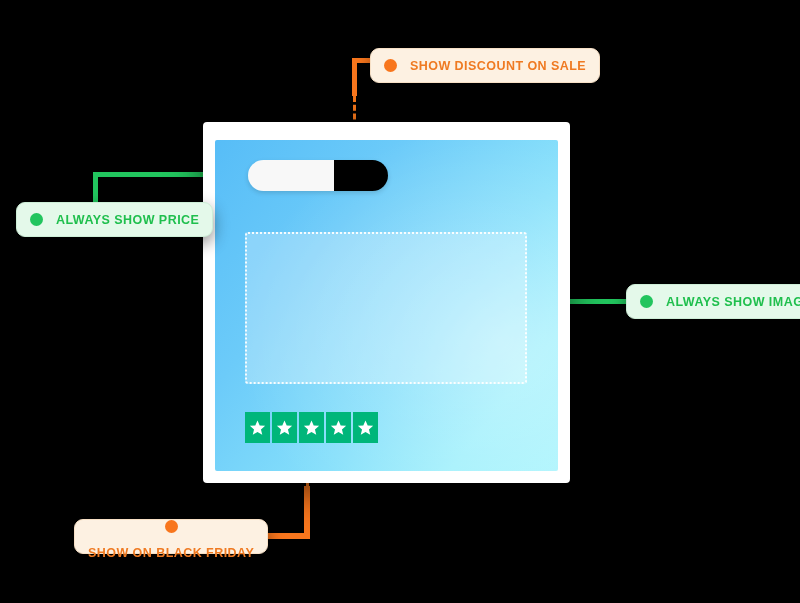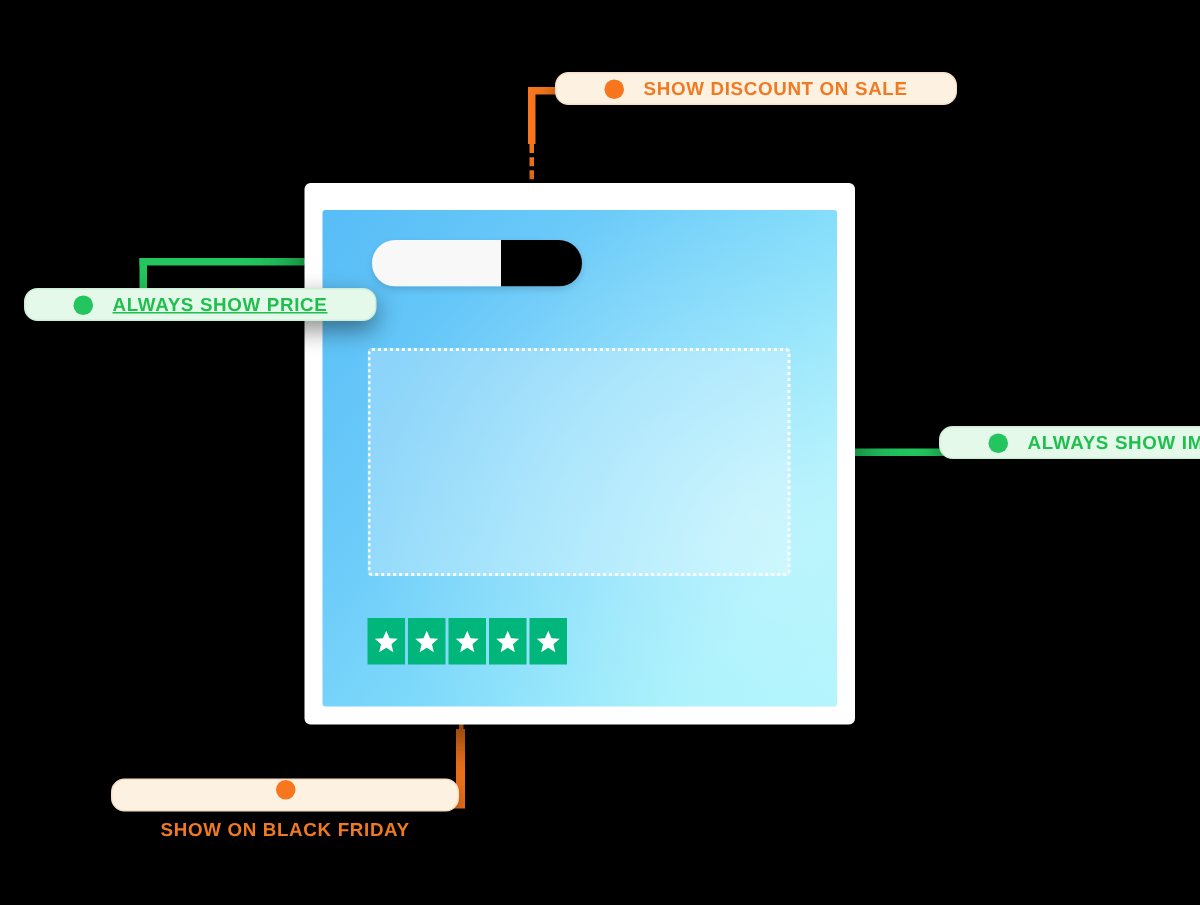--- a/index.html
+++ b/index.html
@@ -37,21 +37,21 @@
 
   
   .line{position:absolute;}
   .dash-v-o{border-left:3px dashed #f2751a;}
   .solid-o{background:#f8761d;}
   .dash-h-g{border-top:3px dashed #1fbf4d;}
   .solid-g{background:#22c55e;}
 
   
   .badge{position:absolute;display:flex;align-items:center;gap:13px;
-         height:22px;padding:0 32px;border-radius:9px;
+         height:35px;padding:0 13px;border-radius:9px;
          font-size:12.5px;font-weight:bold;letter-spacing:.45px;
          white-space:nowrap;box-sizing:border-box;
          box-shadow:0 6px 16px rgba(0,0,0,.45);}
   .badge .dot{width:13px;height:13px;border-radius:50%;flex:0 0 13px;}
   .badge.green{background:#e4f9ea;color:#1fbf4d;border:1px solid #cdeed7;}
   .badge.green .dot{background:#22c55e;}
   .badge.orange{background:#fdf1e2;color:#ef7a22;border:1px solid #f7e0c6;}
   .badge.orange .dot{background:#f8761d;}
 </style>
 </head>
@@ -113,21 +113,21 @@
         </div>
       </div>
     </div>
   </div>
 
   <div class="badge orange" style="left:370px;top:48px;">
     <span class="dot"></span>
     <span>SHOW DISCOUNT ON SALE</span>
   </div>
 
-  <div class="badge green" style="left:16px;top:192px;text-decoration:underline;">
+  <div class="badge green" style="left:16px;top:202px;">
     <span class="dot"></span>
     <span>ALWAYS SHOW PRICE</span>
   </div>
 
   <div class="badge green" style="left:626px;top:284px;">
     <span class="dot"></span>
     <span>ALWAYS SHOW IMAGE</span>
   </div>
 
   <div class="badge orange" style="left:74px;top:519px;flex-direction:column;">

